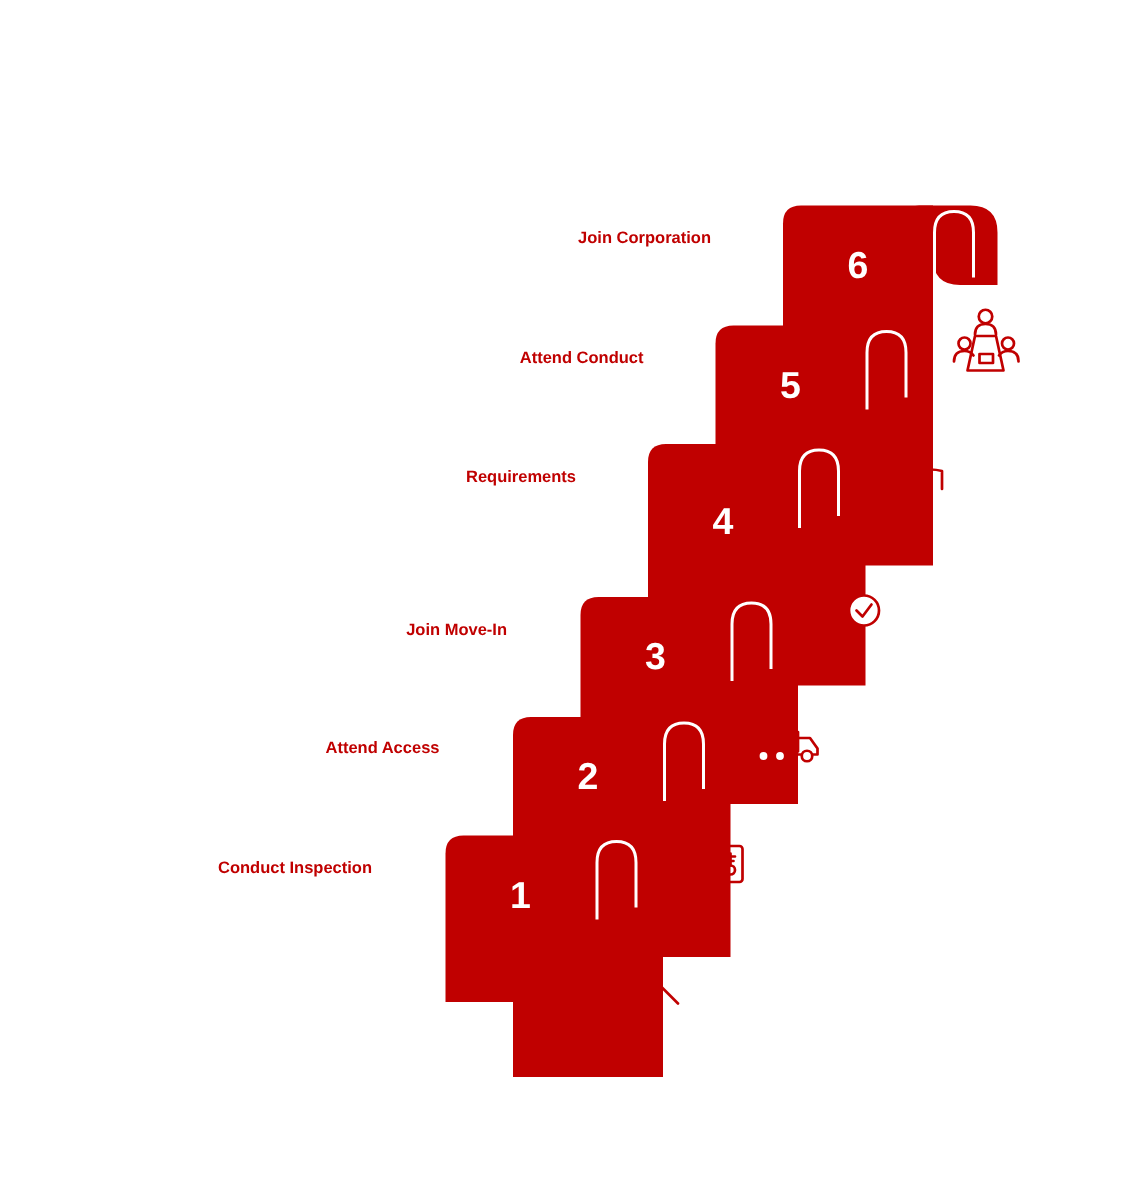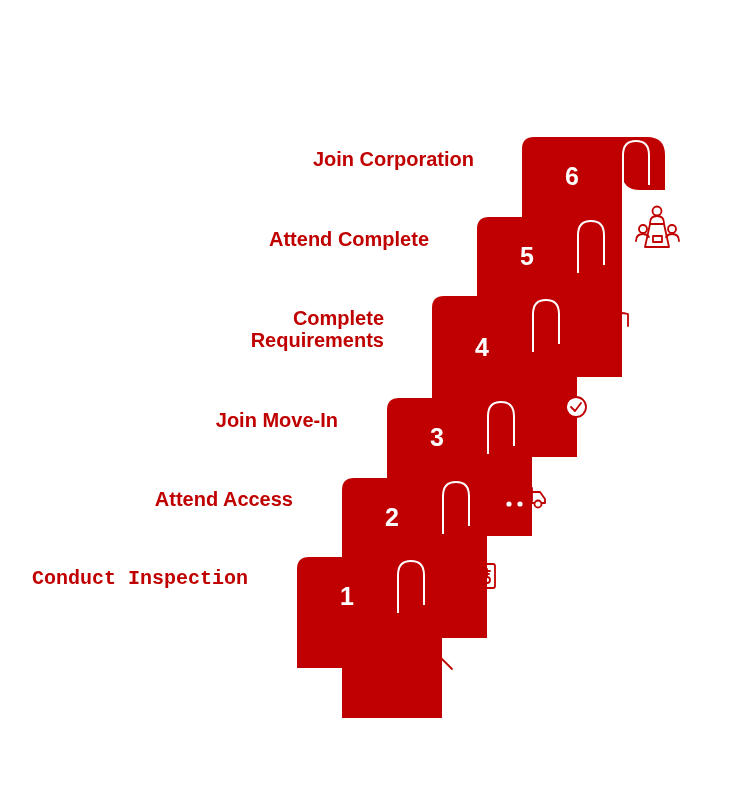--- a/index.html
+++ b/index.html
@@ -1,19 +1,19 @@
 <!DOCTYPE html>
 <html><head>
 <meta charset="utf-8">
 <style>
   html, body { margin: 0; padding: 0; background: #ffffff; }
   body { width: 750px; height: 789px; position: relative; overflow: hidden; font-family: "Liberation Sans", sans-serif; }
   #stage { position: absolute; left: 0; top: 0; width: 750px; height: 789px; }
   .label {
-    position: absolute; color: #c00000; font-weight: bold; font-size: 20px;
+    position: absolute; color: #c00000; font-weight: bold; font-size: 11px;
     line-height: 22px; text-align: right; white-space: nowrap;
   }
   .num { font-family: "Liberation Sans", sans-serif; font-weight: bold; font-size: 25px; fill: #ffffff; }
 </style>
 </head>
 <body>
 
 <div id="stage">
   <svg width="750" height="789" viewBox="0 0 750 789" xmlns="http://www.w3.org/2000/svg">
     <defs>
@@ -112,21 +112,20 @@
         <path d="M28,28 L45,45"></path>
         <path d="M9,11 L16,9 L16,25 L9,25 Z"></path>
         <path d="M16,13 L25,13 L25,25 L16,25"></path>
         <path d="M11,15 L14,15 M11,19 L14,19 M19,17 L22,17 M19,21 L22,21"></path>
       </g>
     </g>
   </svg>
 
   
   <div class="label" style="right:276px; top:148px;">Join Corporation</div>
-  <div class="label" style="right:321px; top:228px;">Attend Complete</div>
+  <div class="label" style="right:321px; top:228px;">Attend Conduct</div>
   <div class="label" style="right:366px; top:307px;">
-    <div>Complete</div>
     <div>Requirements</div>
   </div>
   <div class="label" style="right:412px; top:409px;">Join Move-In</div>
   <div class="label" style="right:457px; top:488px;">Attend Access</div>
-  <div class="label" style="right:502px; top:568px;font-family:Liberation Mono, monospace;">Conduct Inspection</div>
+  <div class="label" style="right:502px; top:568px;">Conduct Inspection</div>
 </div>
 
 </body></html>

